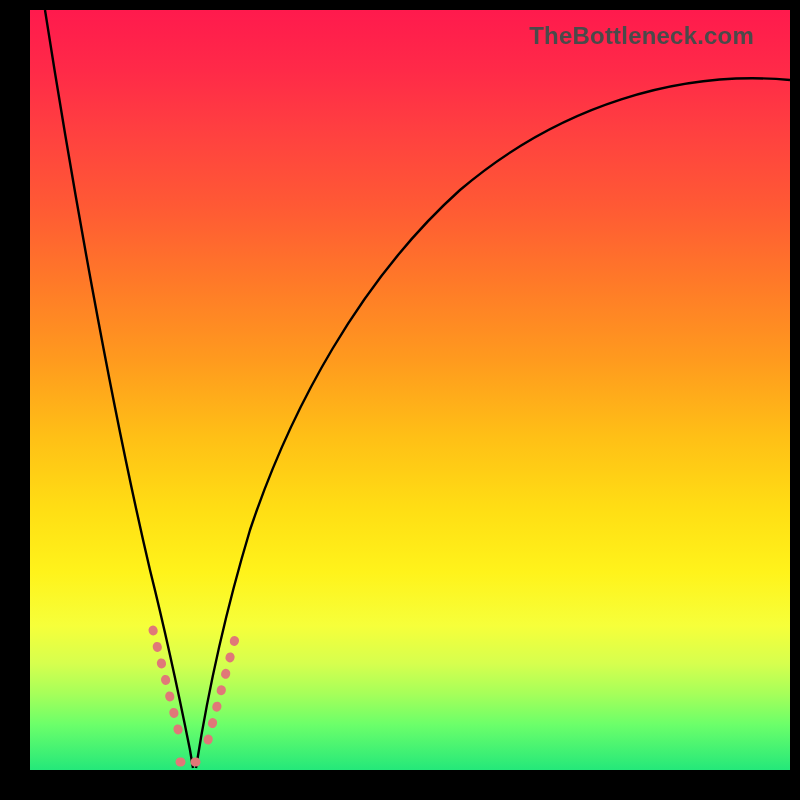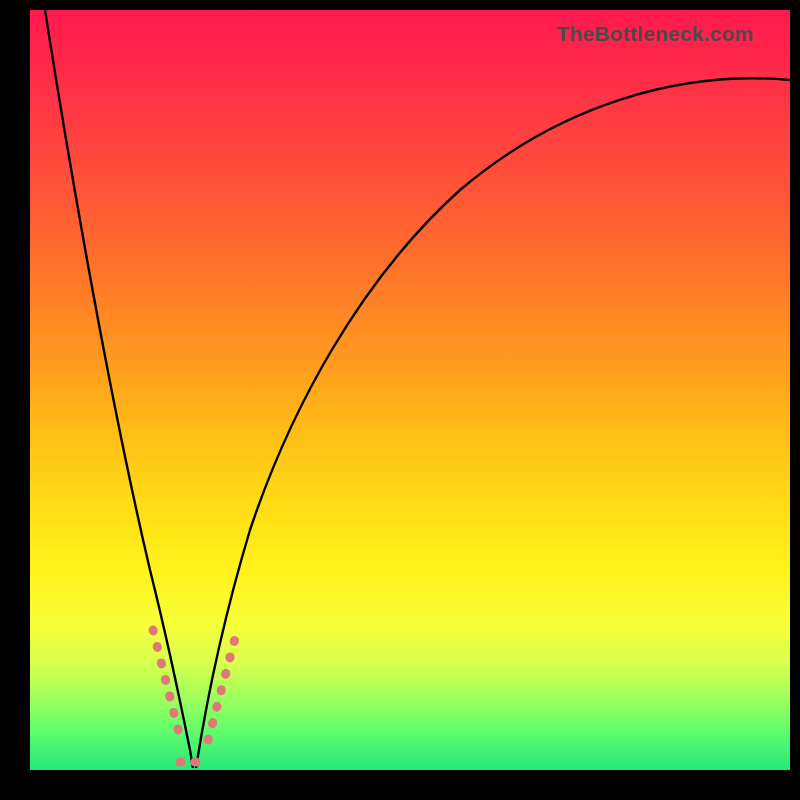--- a/index.html
+++ b/index.html
@@ -38,21 +38,21 @@
       #d6ff4e 86%,
       #a6ff5a 90%,
       #6cff6a 94%,
       #24e87a 100%
     );
   }
   .watermark {
     position: absolute;
     top: 12px;
     right: 36px;
-    font-size: 21px;
+    font-size: 24px;
     font-weight: 600;
     color: #4a4a4a;
     letter-spacing: 0.2px;
     pointer-events: none;
   }
   svg.curve {
     position: absolute;
     left: 0;
     top: 0;
     width: 760px;

